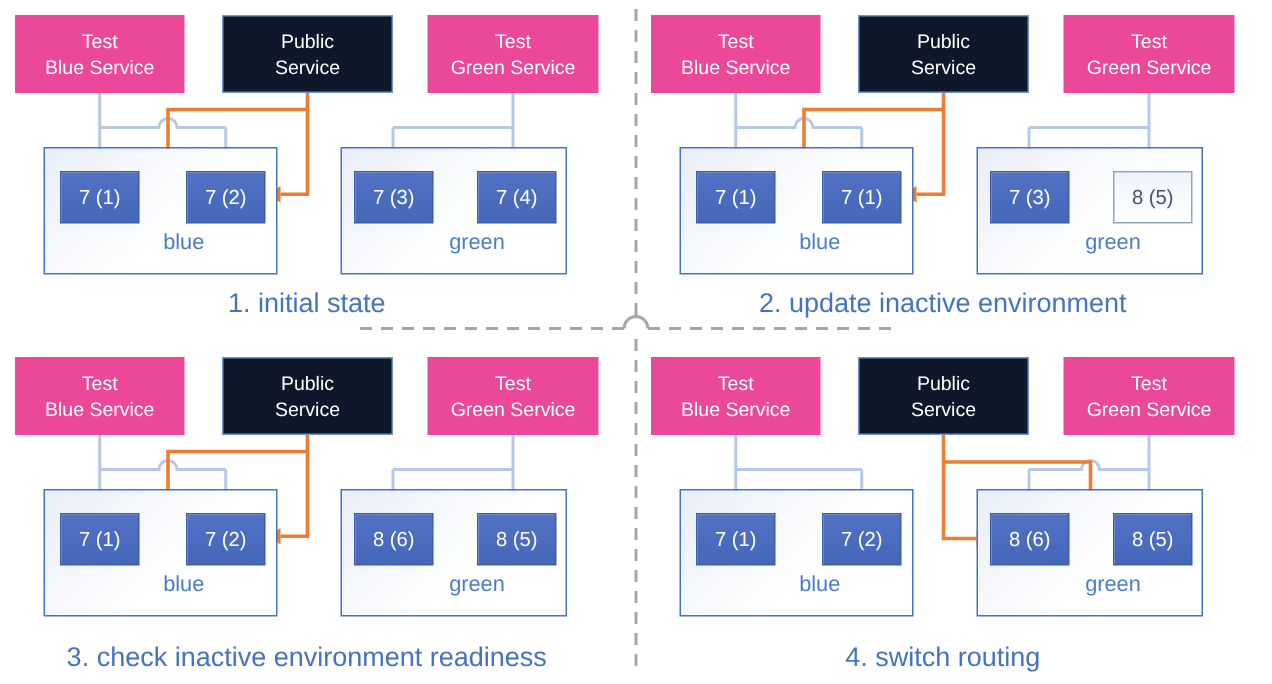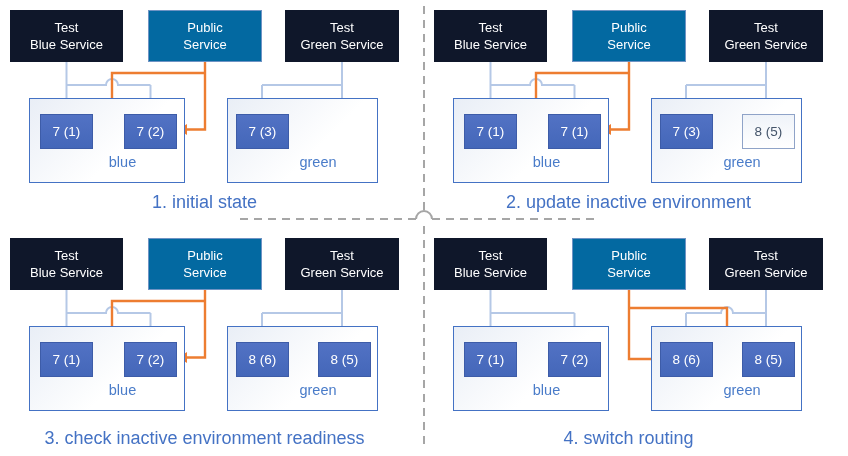--- a/index.html
+++ b/index.html
@@ -13,22 +13,22 @@
   .wires { position:absolute; left:0; top:0; }
   .lb  { stroke:#B5C8E6; stroke-width:2; fill:none; }
   .lbh { fill:#A3BCE0; }
   .or  { stroke:#ED7D31; stroke-width:2.4; fill:none; }
   .orh { fill:#ED7D31; }
   .svc {
     position:absolute; top:10px; height:52px;
     display:flex; flex-direction:column; justify-content:center;
     text-align:center; color:#ffffff; font-size:13px; line-height:17px;
   }
-  .svc.light { background:#0f172a; }
-  .svc.dark  { background:#0369a1; border:1px solid #6E93C4; }
+  .svc.light { background:#ec4899; }
+  .svc.dark  { background:#0f172a; border:1px solid #6E93C4; }
   .env {
     position:absolute; top:98px; height:85px;
     border:1.6px solid #4472C4;
     background:linear-gradient(135deg,#E9EEF6 0%,#FFFFFF 60%);
   }
   .ver {
     position:absolute; top:114px; width:53px; height:35px;
     background:linear-gradient(180deg,#5272C4,#4467B9);
     border:1px solid #3D5CA8;
     color:#ffffff; font-size:13.5px;
@@ -87,20 +87,21 @@
     </div>
     <div class="svc light" style="left:285px;width:114px">
       <div>Test</div>
       <div>Green Service</div>
     </div>
     <div class="env" style="left:29px;width:156px"></div>
     <div class="env" style="left:227px;width:151px"></div>
     <div class="ver" style="left:40px">7 (1)</div>
     <div class="ver" style="left:124px">7 (2)</div>
     <div class="ver" style="left:236px">7 (3)</div>
+    <div class="ver" style="left:318px">7 (4)</div>
     <div class="envlabel" style="left:29px;width:156px">blue</div>
     <div class="envlabel" style="left:227px;width:151px">green</div>
     <div class="caption" style="top:192px">1. initial state</div>
   </div>
 
   <div class="panel" style="left:424px;top:0">
     <svg class="wires" width="424" height="228">
       <g>
         <path class="lb" d="M66.5,62 V107"></path>
         <path class="lb" d="M66.5,85 H106 A6,6 0 0 1 118,85 H150.5"></path>

